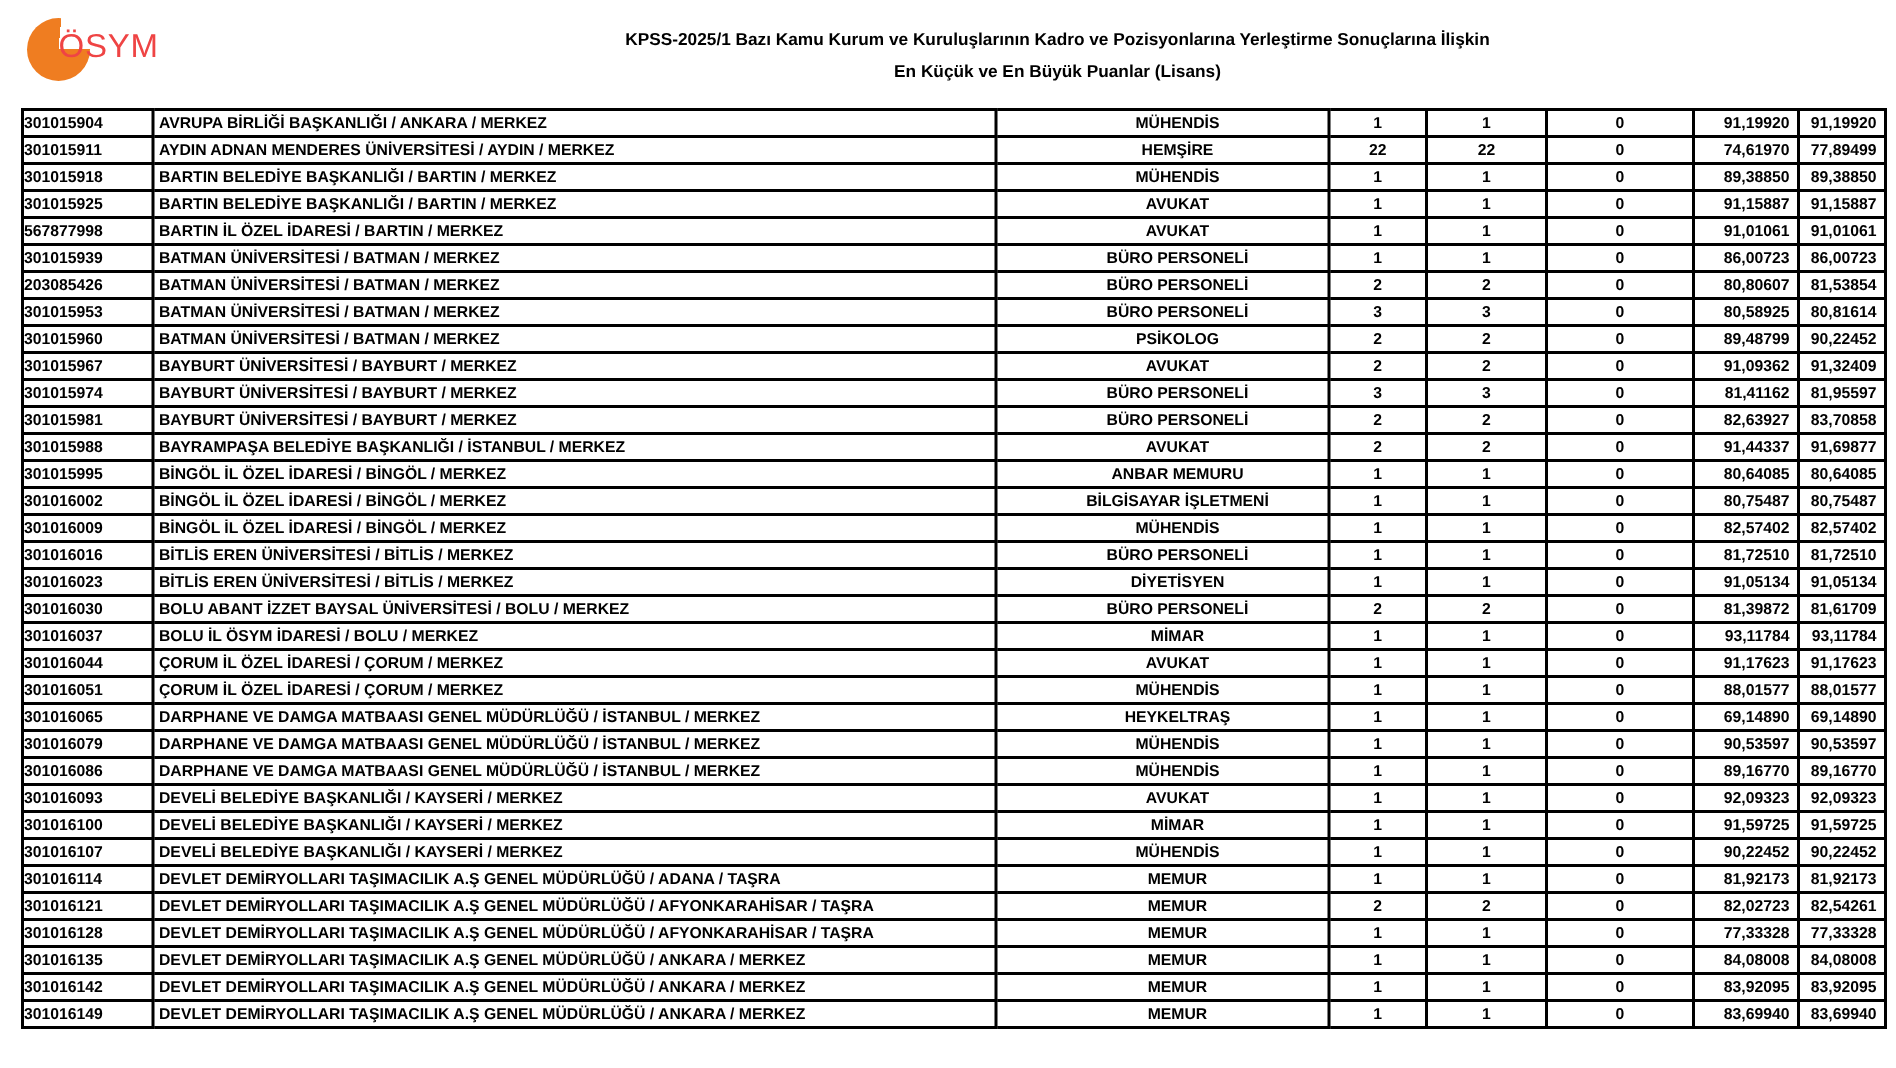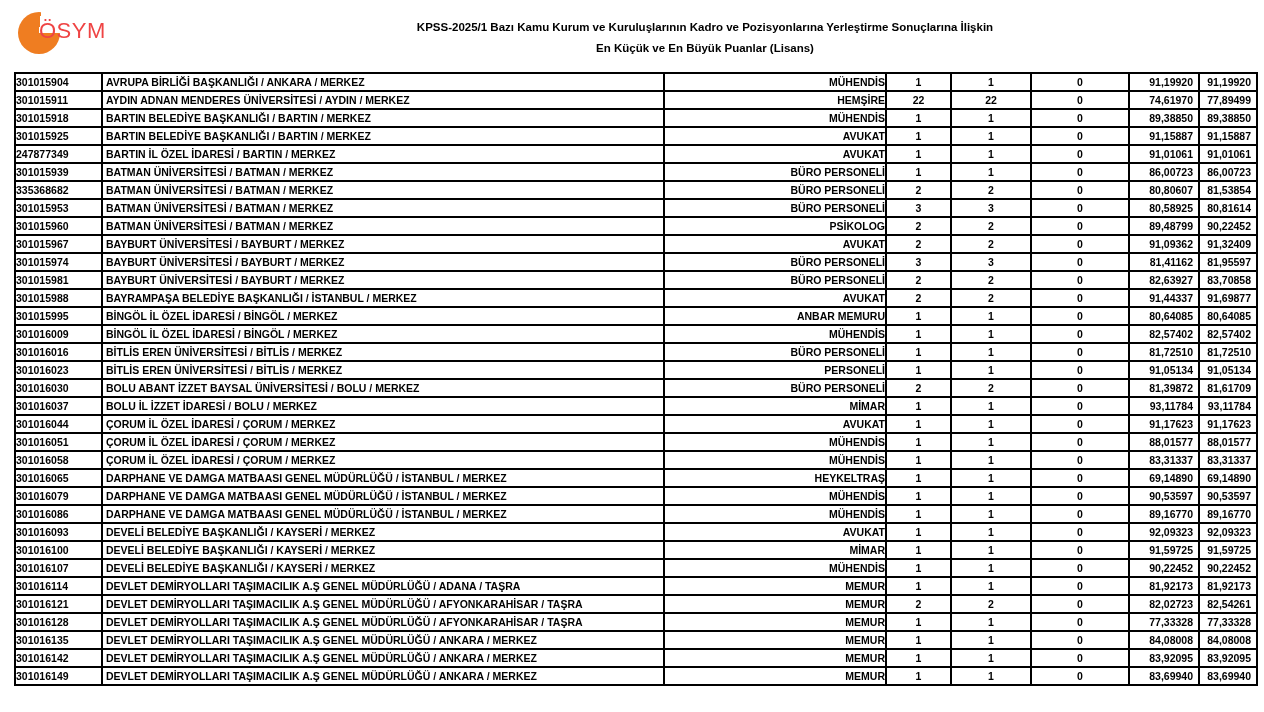--- a/index.html
+++ b/index.html
@@ -67,21 +67,21 @@
     padding: 0;
     font-size: 10.5px;
     font-weight: 700;
     line-height: 16px;
     white-space: nowrap;
     overflow: hidden;
     vertical-align: middle;
   }
   td.c-kod     { text-align: left; }
   td.c-kurum   { text-align: left;  padding-left: 3px; margin-left: 48px; }
-  td.c-unvan   { text-align: right;  padding-left: 20px; }
+  td.c-unvan   { text-align: center;  padding-left: 20px; }
   td.c-num     { text-align: center; }
   td.c-score   { text-align: right; padding-right: 5px; }
 </style>
 </head>
 <body style="--logo-orange: #EF7D21;">
 
 <div class="logo">
   <div class="logo-circle"></div>
   <div class="logo-text" style="color: #ef4444;">ÖSYM</div>
 </div>
@@ -137,41 +137,41 @@
     <td class="c-kod">301015925</td>
     <td class="c-kurum">BARTIN BELEDİYE BAŞKANLIĞI / BARTIN / MERKEZ</td>
     <td class="c-unvan">AVUKAT</td>
     <td class="c-num">1</td>
     <td class="c-num">1</td>
     <td class="c-num">0</td>
     <td class="c-score">91,15887</td>
     <td class="c-score">91,15887</td>
   </tr>
       <tr>
-    <td class="c-kod">247877349</td>
+    <td class="c-kod">567877998</td>
     <td class="c-kurum">BARTIN İL ÖZEL İDARESİ / BARTIN / MERKEZ</td>
     <td class="c-unvan">AVUKAT</td>
     <td class="c-num">1</td>
     <td class="c-num">1</td>
     <td class="c-num">0</td>
     <td class="c-score">91,01061</td>
     <td class="c-score">91,01061</td>
   </tr>
       <tr>
     <td class="c-kod">301015939</td>
     <td class="c-kurum">BATMAN ÜNİVERSİTESİ / BATMAN / MERKEZ</td>
     <td class="c-unvan">BÜRO PERSONELİ</td>
     <td class="c-num">1</td>
     <td class="c-num">1</td>
     <td class="c-num">0</td>
     <td class="c-score">86,00723</td>
     <td class="c-score">86,00723</td>
   </tr>
       <tr>
-    <td class="c-kod">335368682</td>
+    <td class="c-kod">203085426</td>
     <td class="c-kurum">BATMAN ÜNİVERSİTESİ / BATMAN / MERKEZ</td>
     <td class="c-unvan">BÜRO PERSONELİ</td>
     <td class="c-num">2</td>
     <td class="c-num">2</td>
     <td class="c-num">0</td>
     <td class="c-score">80,80607</td>
     <td class="c-score">81,53854</td>
   </tr>
       <tr>
     <td class="c-kod">301015953</td>
@@ -237,20 +237,30 @@
     <td class="c-kod">301015995</td>
     <td class="c-kurum">BİNGÖL İL ÖZEL İDARESİ / BİNGÖL / MERKEZ</td>
     <td class="c-unvan">ANBAR MEMURU</td>
     <td class="c-num">1</td>
     <td class="c-num">1</td>
     <td class="c-num">0</td>
     <td class="c-score">80,64085</td>
     <td class="c-score">80,64085</td>
   </tr>
       <tr>
+    <td class="c-kod">301016002</td>
+    <td class="c-kurum">BİNGÖL İL ÖZEL İDARESİ / BİNGÖL / MERKEZ</td>
+    <td class="c-unvan">BİLGİSAYAR İŞLETMENİ</td>
+    <td class="c-num">1</td>
+    <td class="c-num">1</td>
+    <td class="c-num">0</td>
+    <td class="c-score">80,75487</td>
+    <td class="c-score">80,75487</td>
+  </tr>
+      <tr>
     <td class="c-kod">301016009</td>
     <td class="c-kurum">BİNGÖL İL ÖZEL İDARESİ / BİNGÖL / MERKEZ</td>
     <td class="c-unvan">MÜHENDİS</td>
     <td class="c-num">1</td>
     <td class="c-num">1</td>
     <td class="c-num">0</td>
     <td class="c-score">82,57402</td>
     <td class="c-score">82,57402</td>
   </tr>
       <tr>
@@ -259,40 +269,40 @@
     <td class="c-unvan">BÜRO PERSONELİ</td>
     <td class="c-num">1</td>
     <td class="c-num">1</td>
     <td class="c-num">0</td>
     <td class="c-score">81,72510</td>
     <td class="c-score">81,72510</td>
   </tr>
       <tr>
     <td class="c-kod">301016023</td>
     <td class="c-kurum">BİTLİS EREN ÜNİVERSİTESİ / BİTLİS / MERKEZ</td>
-    <td class="c-unvan">PERSONELİ</td>
+    <td class="c-unvan">DİYETİSYEN</td>
     <td class="c-num">1</td>
     <td class="c-num">1</td>
     <td class="c-num">0</td>
     <td class="c-score">91,05134</td>
     <td class="c-score">91,05134</td>
   </tr>
       <tr>
     <td class="c-kod">301016030</td>
     <td class="c-kurum">BOLU ABANT İZZET BAYSAL ÜNİVERSİTESİ / BOLU / MERKEZ</td>
     <td class="c-unvan">BÜRO PERSONELİ</td>
     <td class="c-num">2</td>
     <td class="c-num">2</td>
     <td class="c-num">0</td>
     <td class="c-score">81,39872</td>
     <td class="c-score">81,61709</td>
   </tr>
       <tr>
     <td class="c-kod">301016037</td>
-    <td class="c-kurum">BOLU İL İZZET İDARESİ / BOLU / MERKEZ</td>
+    <td class="c-kurum">BOLU İL ÖSYM İDARESİ / BOLU / MERKEZ</td>
     <td class="c-unvan">MİMAR</td>
     <td class="c-num">1</td>
     <td class="c-num">1</td>
     <td class="c-num">0</td>
     <td class="c-score">93,11784</td>
     <td class="c-score">93,11784</td>
   </tr>
       <tr>
     <td class="c-kod">301016044</td>
     <td class="c-kurum">ÇORUM İL ÖZEL İDARESİ / ÇORUM / MERKEZ</td>
@@ -305,30 +315,20 @@
   </tr>
       <tr>
     <td class="c-kod">301016051</td>
     <td class="c-kurum">ÇORUM İL ÖZEL İDARESİ / ÇORUM / MERKEZ</td>
     <td class="c-unvan">MÜHENDİS</td>
     <td class="c-num">1</td>
     <td class="c-num">1</td>
     <td class="c-num">0</td>
     <td class="c-score">88,01577</td>
     <td class="c-score">88,01577</td>
-  </tr>
-      <tr>
-    <td class="c-kod">301016058</td>
-    <td class="c-kurum">ÇORUM İL ÖZEL İDARESİ / ÇORUM / MERKEZ</td>
-    <td class="c-unvan">MÜHENDİS</td>
-    <td class="c-num">1</td>
-    <td class="c-num">1</td>
-    <td class="c-num">0</td>
-    <td class="c-score">83,31337</td>
-    <td class="c-score">83,31337</td>
   </tr>
       <tr>
     <td class="c-kod">301016065</td>
     <td class="c-kurum">DARPHANE VE DAMGA MATBAASI GENEL MÜDÜRLÜĞÜ / İSTANBUL / MERKEZ</td>
     <td class="c-unvan">HEYKELTRAŞ</td>
     <td class="c-num">1</td>
     <td class="c-num">1</td>
     <td class="c-num">0</td>
     <td class="c-score">69,14890</td>
     <td class="c-score">69,14890</td>

